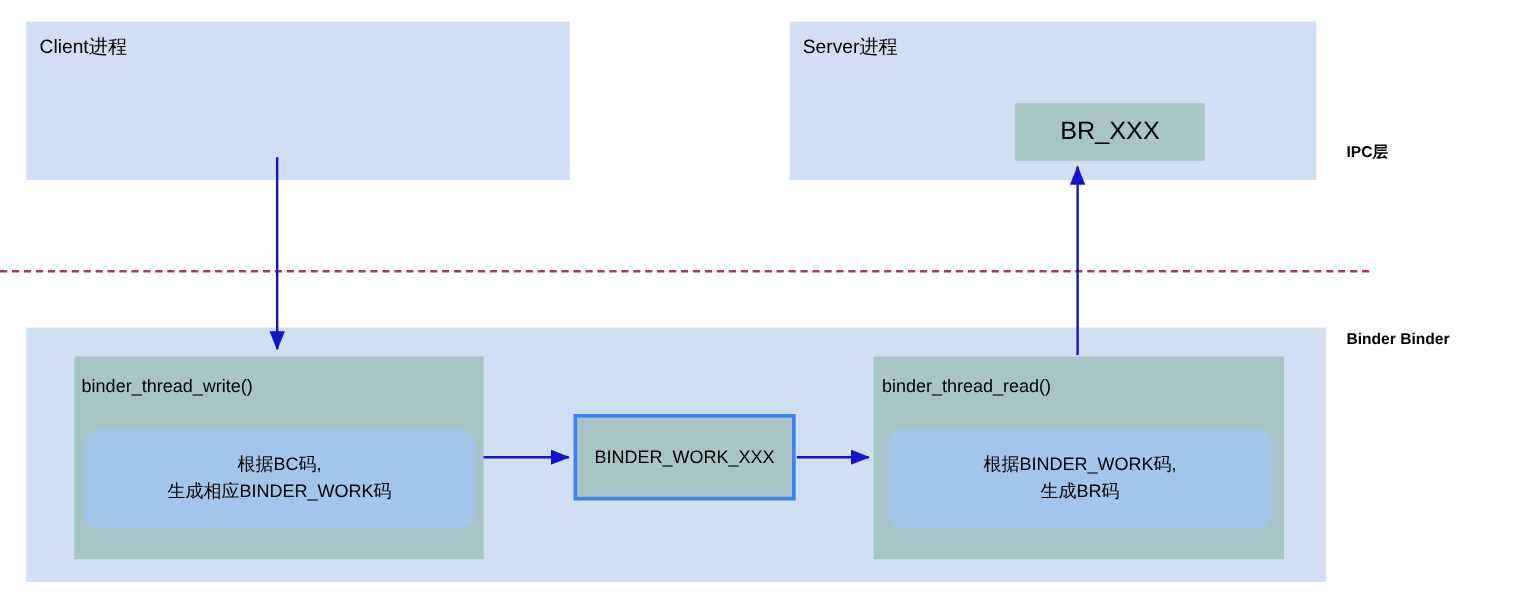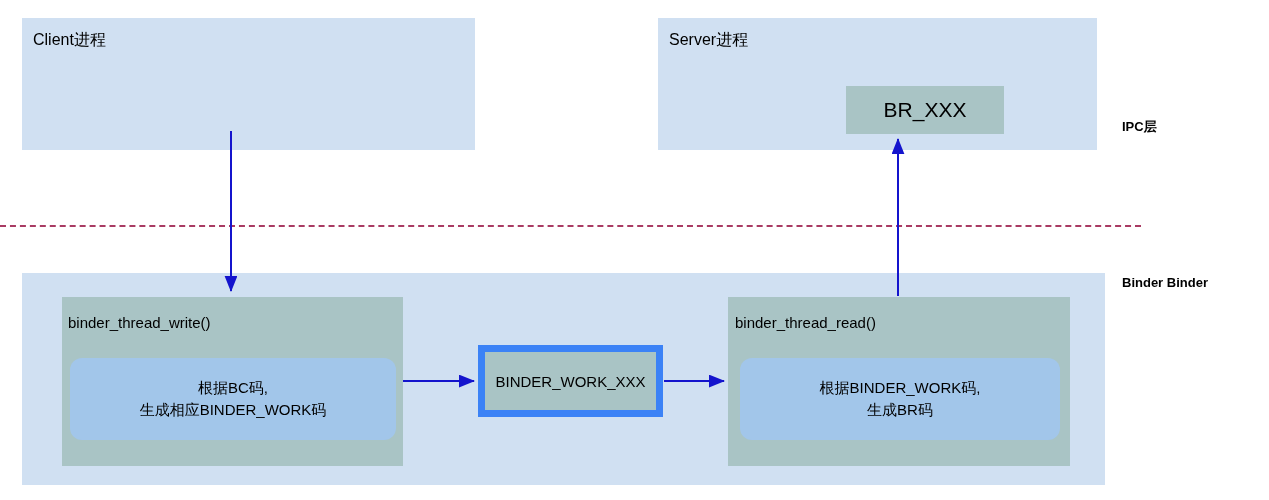--- a/index.html
+++ b/index.html
@@ -70,21 +70,21 @@
     justify-content: center;
     color: #000000;
     font-size: 15px;
     line-height: 1.45;
     text-align: right;
   }
 
   .work-box {
     position: absolute;
     background: #a9c4c5;
-    border: 7px solid #3b82f6;
+    border: 3px solid #3b82f6;
     box-sizing: border-box;
     display: flex;
     align-items: center;
     justify-content: center;
     color: #000000;
     font-size: 15px;
     white-space: nowrap;
   }
 
   .side-label {

